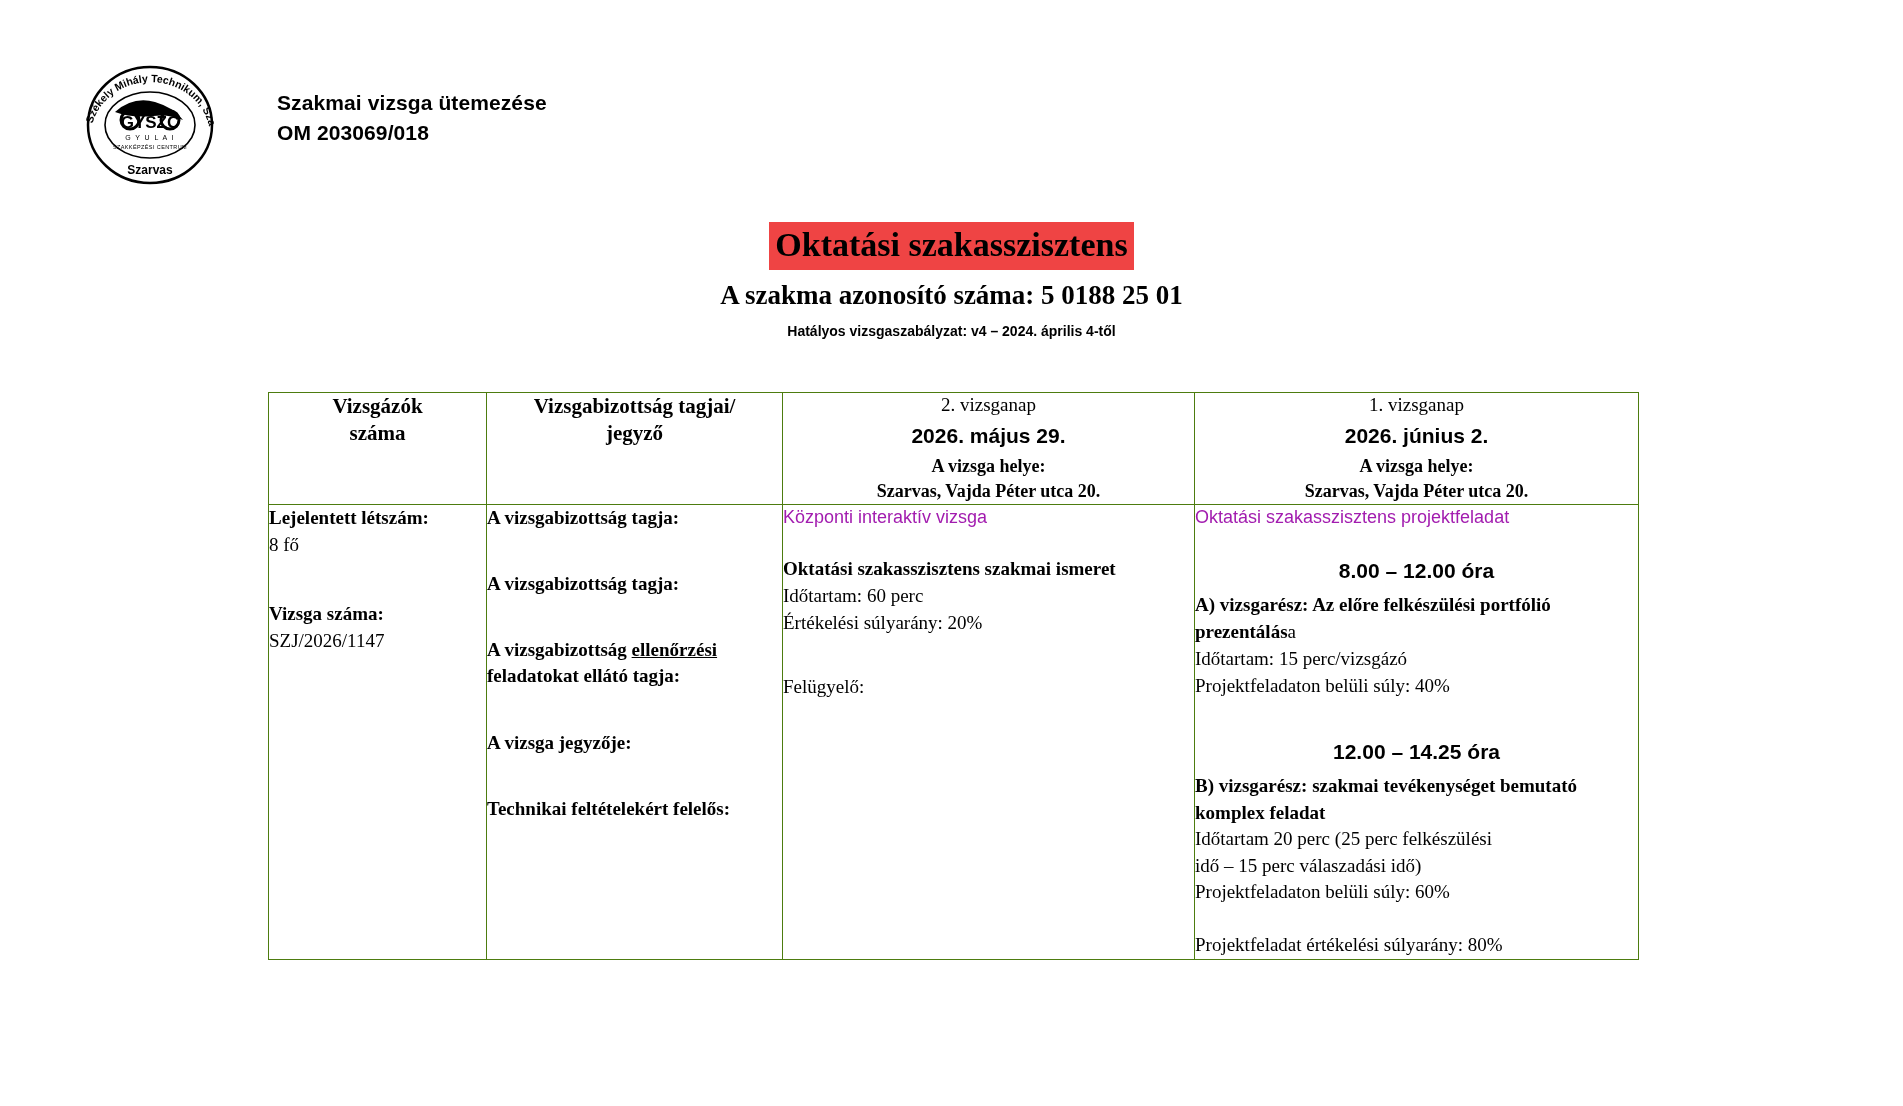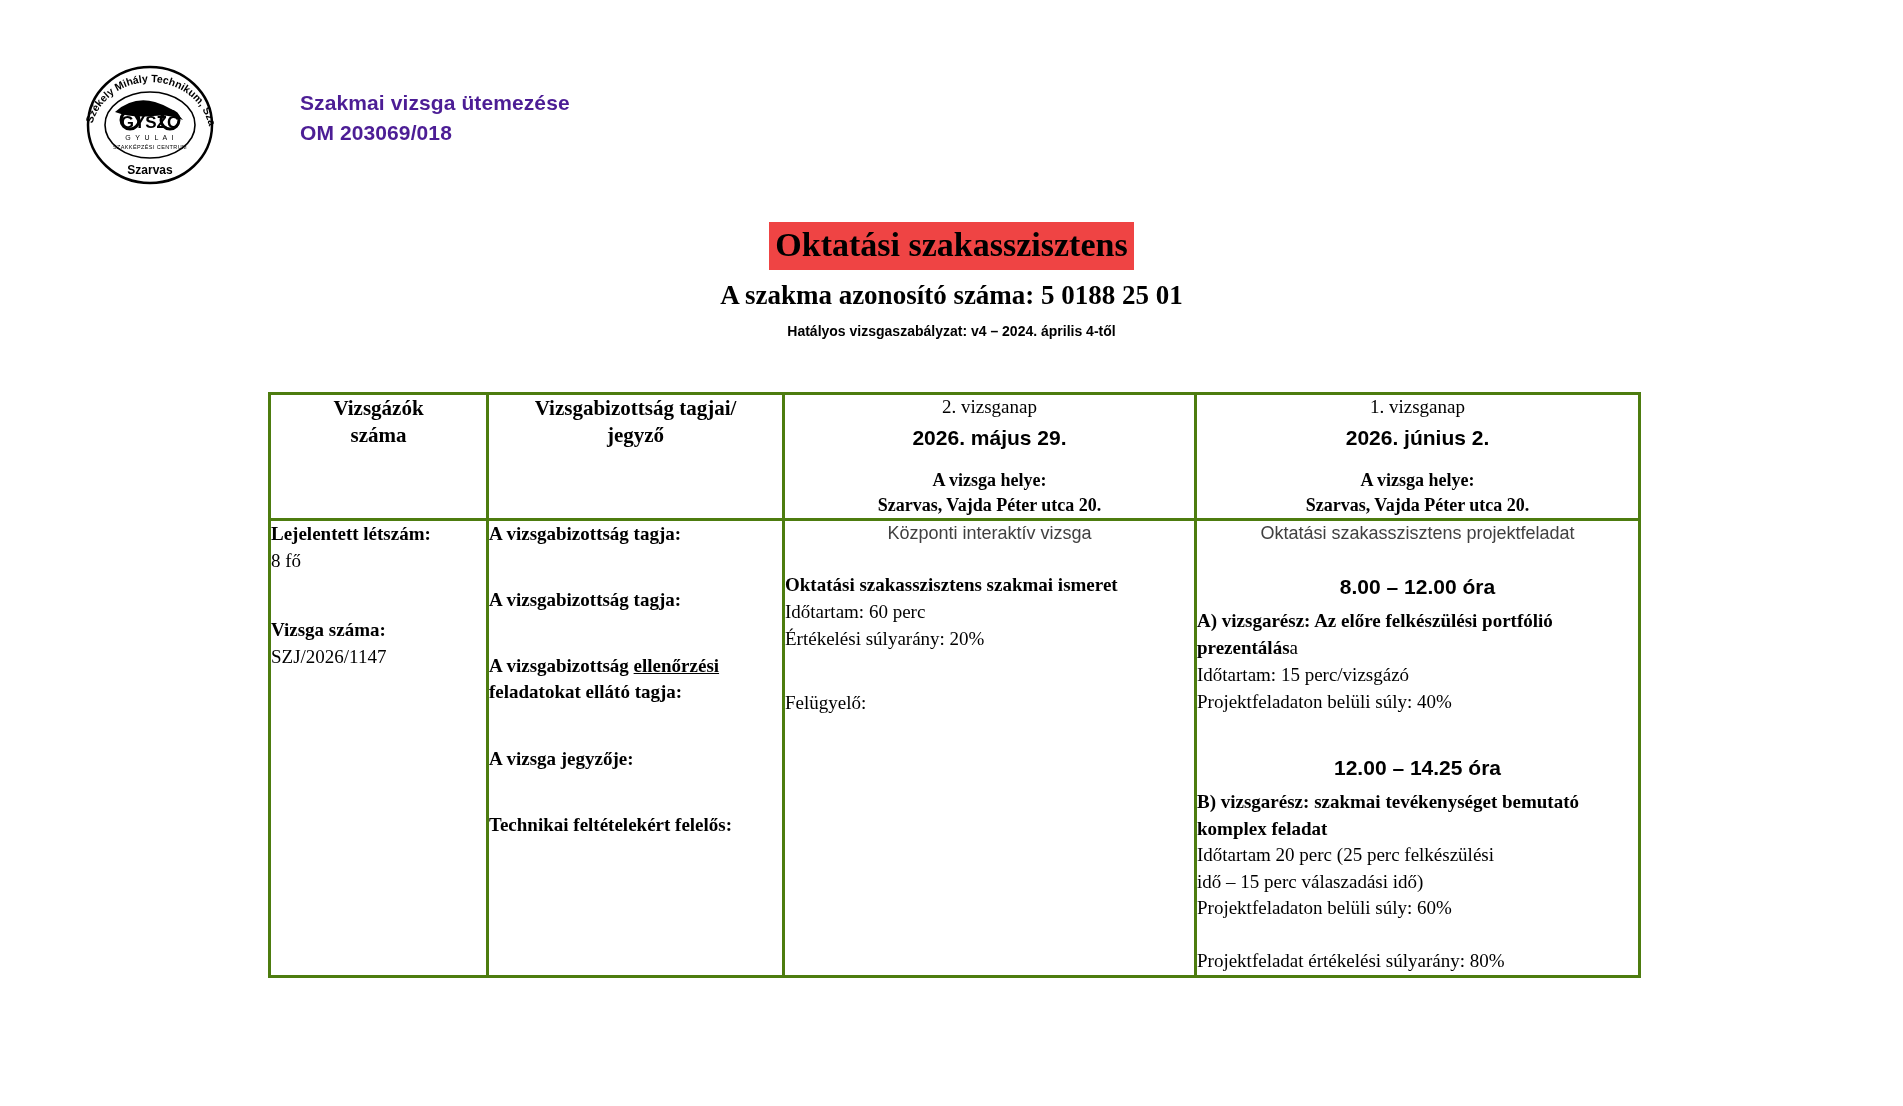--- a/index.html
+++ b/index.html
@@ -28,27 +28,27 @@
     position: absolute;
     left: 75px;
     top: 10px;
     width: 150px;
     height: 150px;
   }
   .logo svg { display: block; }
 
   .header-text {
     position: absolute;
-    left: 300px;
+    left: 277px;
     top: 48px;
     font-family: "Liberation Sans", sans-serif;
     font-weight: bold;
     font-size: 21px;
     line-height: 1.45;
-    color: #4c1d95;
+    color: #000000;
     letter-spacing: 0.1px;
   }
 
   
   .title-block {
     position: absolute;
     top: 222px;
     left: 0;
     width: 100%;
     text-align: center;
@@ -81,21 +81,21 @@
   
   .exam-table {
     position: absolute;
     left: 268px;
     top: 392px;
     width: 1370px;
     border-collapse: collapse;
     table-layout: fixed;
   }
   .exam-table td, .exam-table th {
-    border: 3px solid #4d7c0f;
+    border: 1px solid #4d7c0f;
     vertical-align: top;
     padding: 0;
   }
   .col-1 { width: 218px; }
   .col-2 { width: 296px; }
   .col-3 { width: 412px; }
   .col-4 { width: 444px; }
 
   .head-cell {
     text-align: center;
@@ -116,21 +116,21 @@
     font-family: "Liberation Sans", sans-serif;
     font-weight: bold;
     font-size: 21px;
     display: block;
     margin-top: 4px;
   }
   .head-cell .place-label {
     display: block;
     font-size: 18px;
     font-weight: bold;
-    margin-top: 18px;
+    margin-top: 6px;
   }
   .head-cell .place-value {
     display: block;
     font-size: 18px;
     font-weight: bold;
     margin-top: 2px;
   }
 
   .body-cell {
     padding: 26px 14px 20px 14px;
@@ -147,24 +147,23 @@
   .role-line {
     font-weight: bold;
     font-size: 19px;
     margin-bottom: 40px;
     line-height: 1.38;
   }
   .role-line u { text-decoration: underline; }
 
   
   .blue-head {
-    color: #404040;
+    color: #a21caf;
     font-family: "Liberation Sans", sans-serif;
     font-size: 18px;
-    text-align: center;
     margin-bottom: 26px;
   }
   .bold-sans-center {
     font-family: "Liberation Sans", sans-serif;
     font-weight: bold;
     font-size: 21px;
     text-align: center;
     margin: 12px 0 6px 0;
   }
   .bold-serif {

